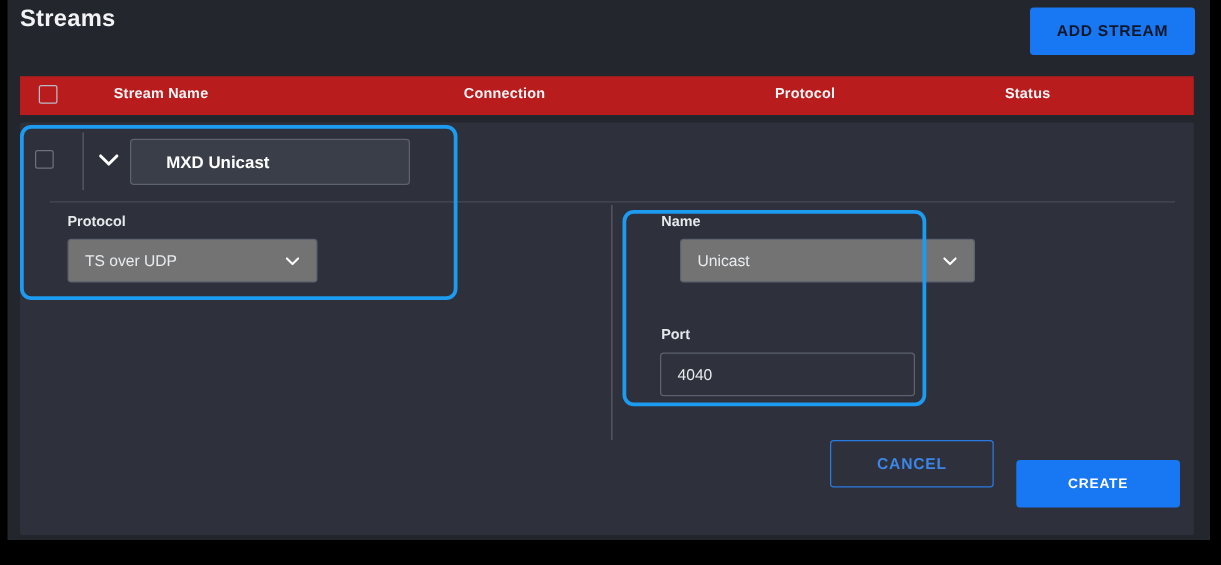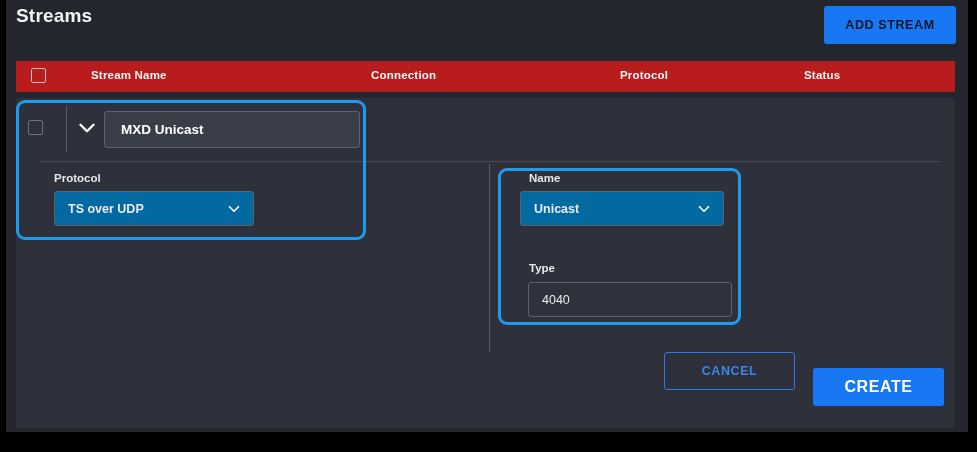--- a/index.html
+++ b/index.html
@@ -142,56 +142,55 @@
     left: 58px;
     top: 17px;
     width: 26px;
     height: 26px;
     cursor: pointer;
   }
   .name-input {
     position: absolute;
     left: 88px;
     top: 13px;
-    width: 256px;
+    width: 224px;
     height: 37px;
     background: #3a3e49;
     border: 1px solid #5d6270;
     border-radius: 3px;
     box-sizing: border-box;
     color: #ffffff;
     font-size: 13.5px;
     font-weight: bold;
-    padding: 0 16px;
+    padding: 0 28px;
     font-family: "Liberation Sans", sans-serif;
     outline: none;
   }
 
   .hline {
     position: absolute;
     left: 24px;
     top: 63px;
     width: 900px;
     height: 1px;
     background: #464a56;
   }
   .field-label {
     position: absolute;
     font-size: 11.5px;
     font-weight: bold;
     color: #e6e8ec;
   }
   .select-box {
     position: absolute;
-    background: #0369a1;
+    background: #737373;
     border: 1px solid #5d6270;
     border-radius: 3px;
     box-sizing: border-box;
     cursor: pointer;
-    font-weight: bold;
   }
   .select-text {
     position: absolute;
     left: 13px;
     top: 50%;
     transform: translateY(-50%);
     font-size: 12.5px;
     color: #e9ebef;
   }
   .select-chev {
@@ -210,21 +209,21 @@
   .col-divider {
     position: absolute;
     left: 473px;
     top: 66px;
     width: 1px;
     height: 188px;
     background: #5a5e6b;
   }
 
   .label-type { left: 513px; top: 74px; }
-  .sel-type { left: 504px; top: 93px; width: 204px; height: 35px; text-align: center; }
+  .sel-type { left: 528px; top: 93px; width: 236px; height: 35px; text-align: center; }
 
   .label-port { left: 513px; top: 164px; }
   .port-input {
     position: absolute;
     left: 512px;
     top: 184px;
     width: 204px;
     height: 35px;
     background: #2f323c;
     border: 1px solid #5d6270;
@@ -257,21 +256,21 @@
   .btn-create {
     position: absolute;
     left: 797px;
     top: 270px;
     width: 131px;
     height: 38px;
     background: #1877f2;
     border: none;
     border-radius: 3px;
     color: #ffffff;
-    font-size: 16px;
+    font-size: 11px;
     font-weight: bold;
     letter-spacing: .6px;
     font-family: "Liberation Sans", sans-serif;
     cursor: pointer;
   }
 
   
   .highlight {
     position: absolute;
     border: 3px solid #1d9bf0;
@@ -341,21 +340,21 @@
       <div class="field-label label-type">Name</div>
       <div class="select-box sel-type">
         <span class="select-text">Unicast</span>
         <span class="select-chev">
           <svg width="18" height="18" viewBox="0 0 24 24" fill="none" stroke="#ffffff" stroke-width="2.2" stroke-linecap="round" stroke-linejoin="round">
             <polyline points="6 9 12 15 18 9"></polyline>
           </svg>
         </span>
       </div>
 
-      <div class="field-label label-port">Type</div>
+      <div class="field-label label-port">Port</div>
       <input class="port-input" type="text" value="4040" style="">
 
       <button class="btn-cancel">CANCEL</button>
       <button class="btn-create">CREATE</button>
     </div>
 
     <div class="highlight hl-left"></div>
     <div class="highlight hl-right"></div>
 
   </div>

